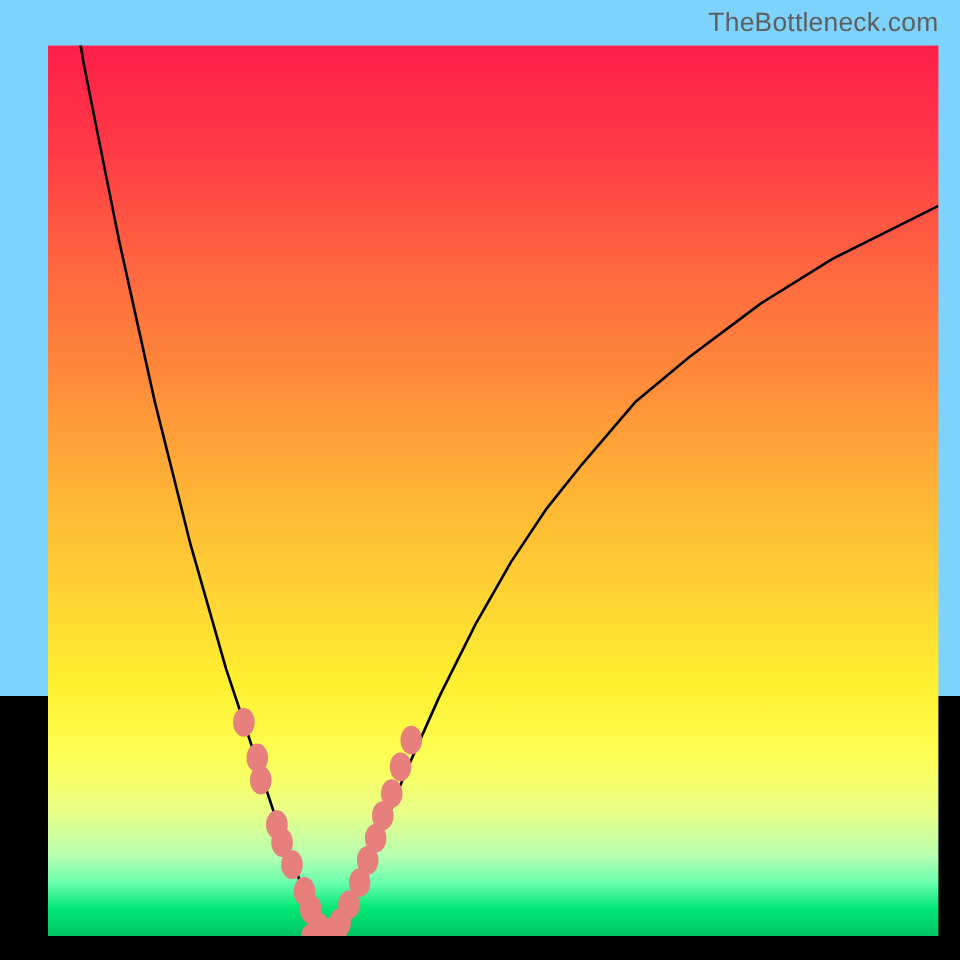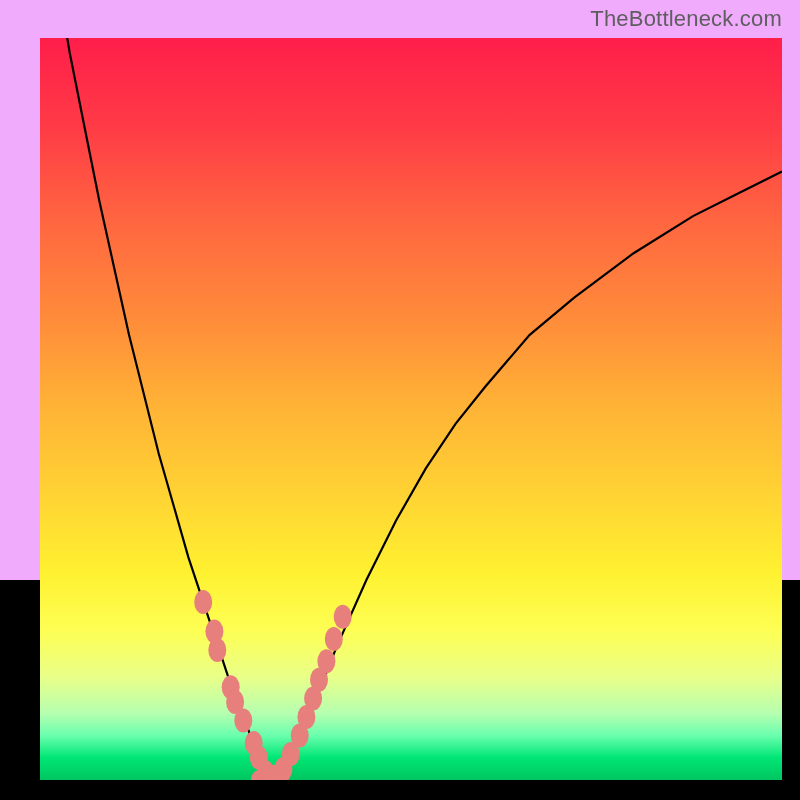--- a/index.html
+++ b/index.html
@@ -8,21 +8,21 @@
     width: 800px;
     height: 800px;
     overflow: hidden;
     background: #000;
     font-family: Arial, Helvetica, sans-serif;
   }
   .frame {
     position: relative;
     width: 800px;
     height: 580px;
-    background: #f0abfc;
+    background: #7dd3fc;
   }
   .plot-area {
     position: absolute;
     left: 40px;
     top: 38px;
     width: 742px;
     height: 742px;
     
     background: linear-gradient(to bottom,
       #ff1e4a 0%,

